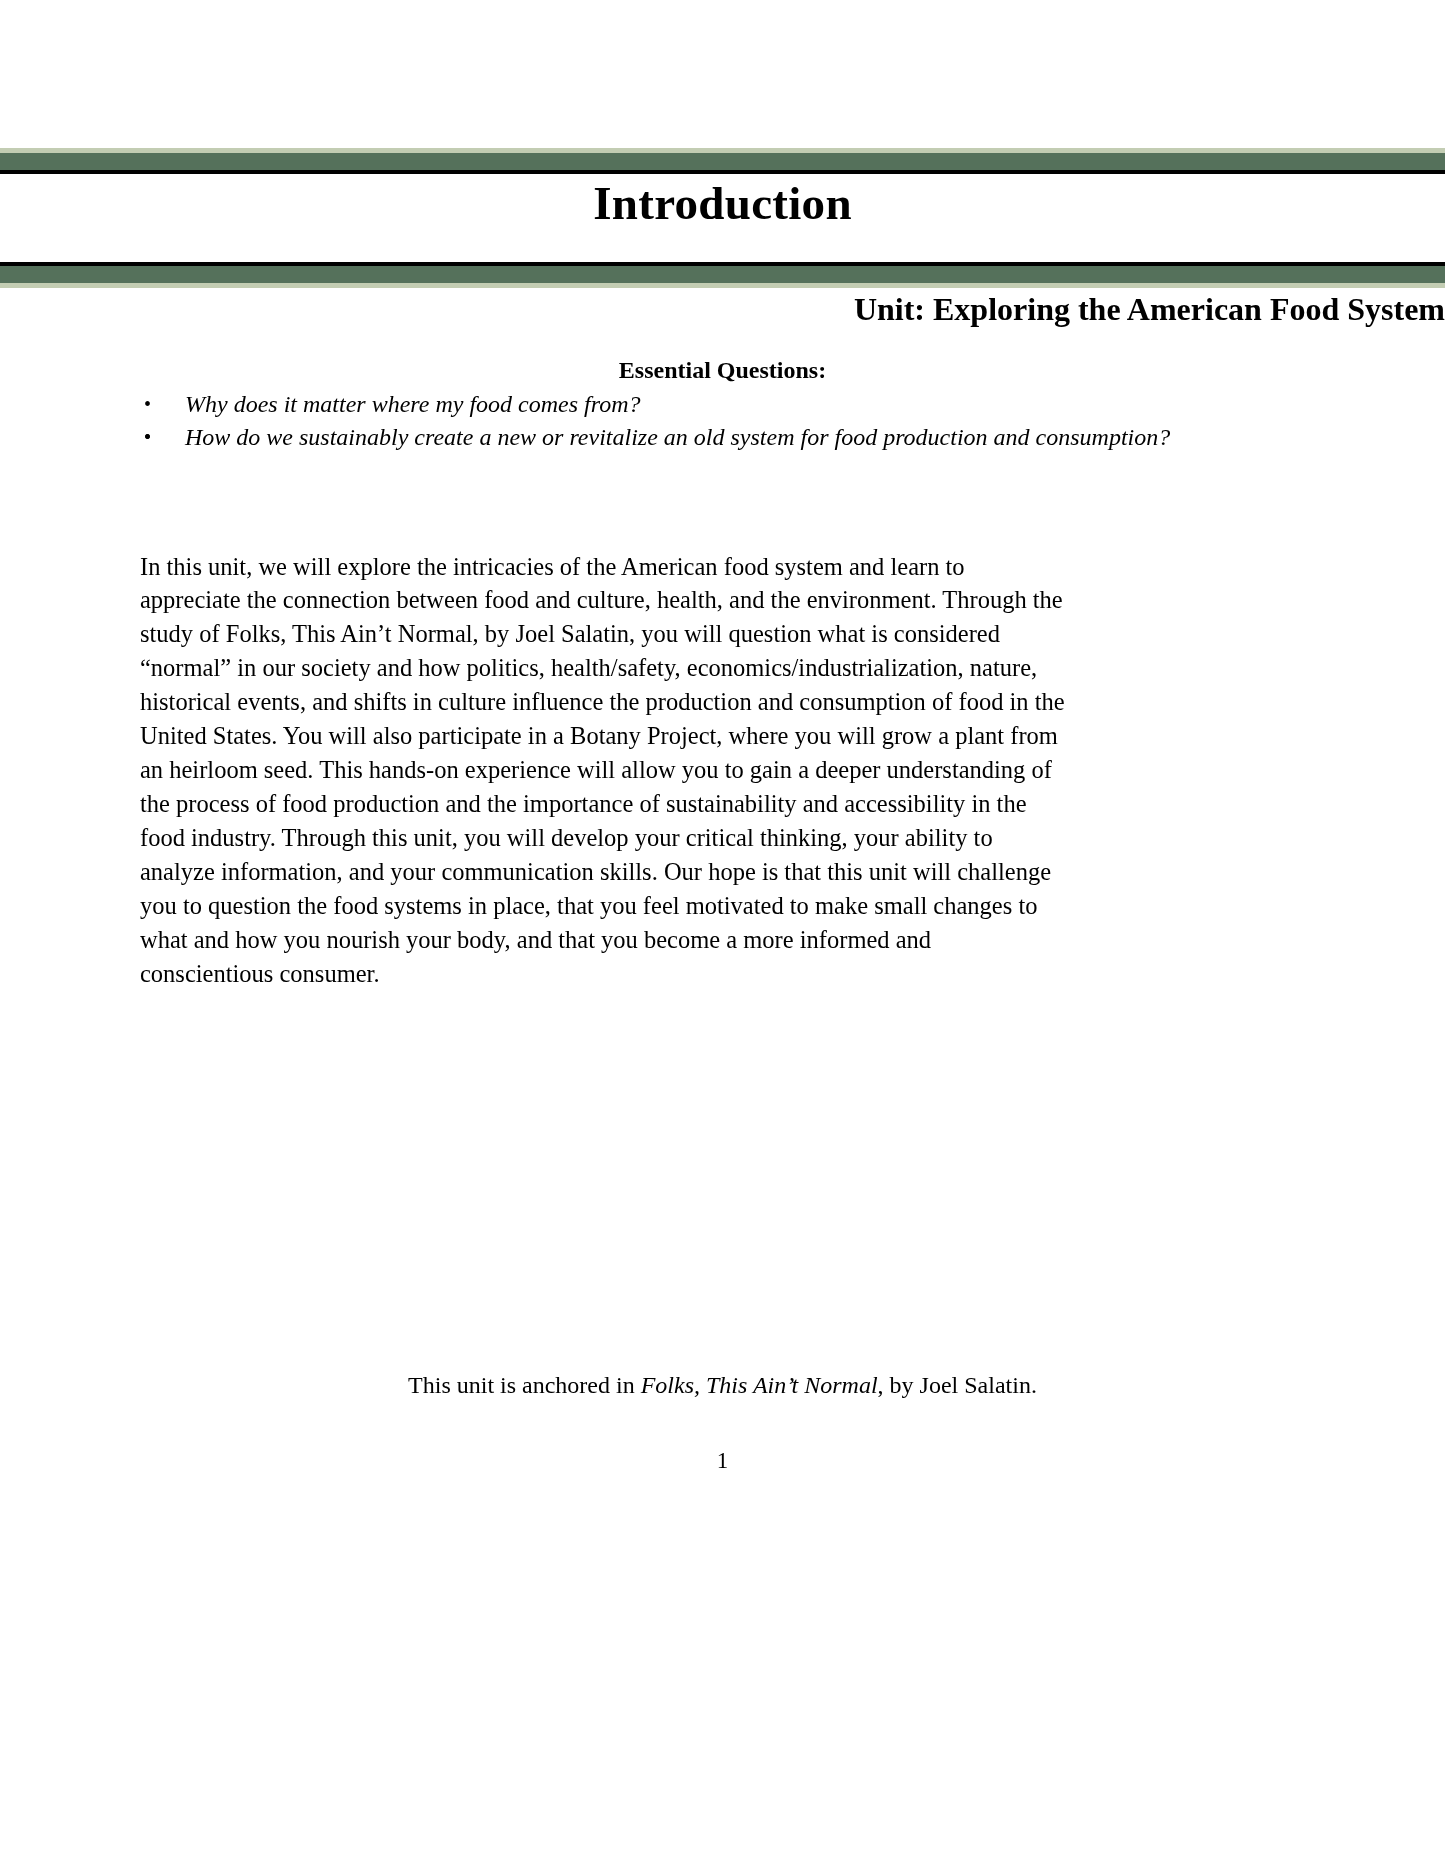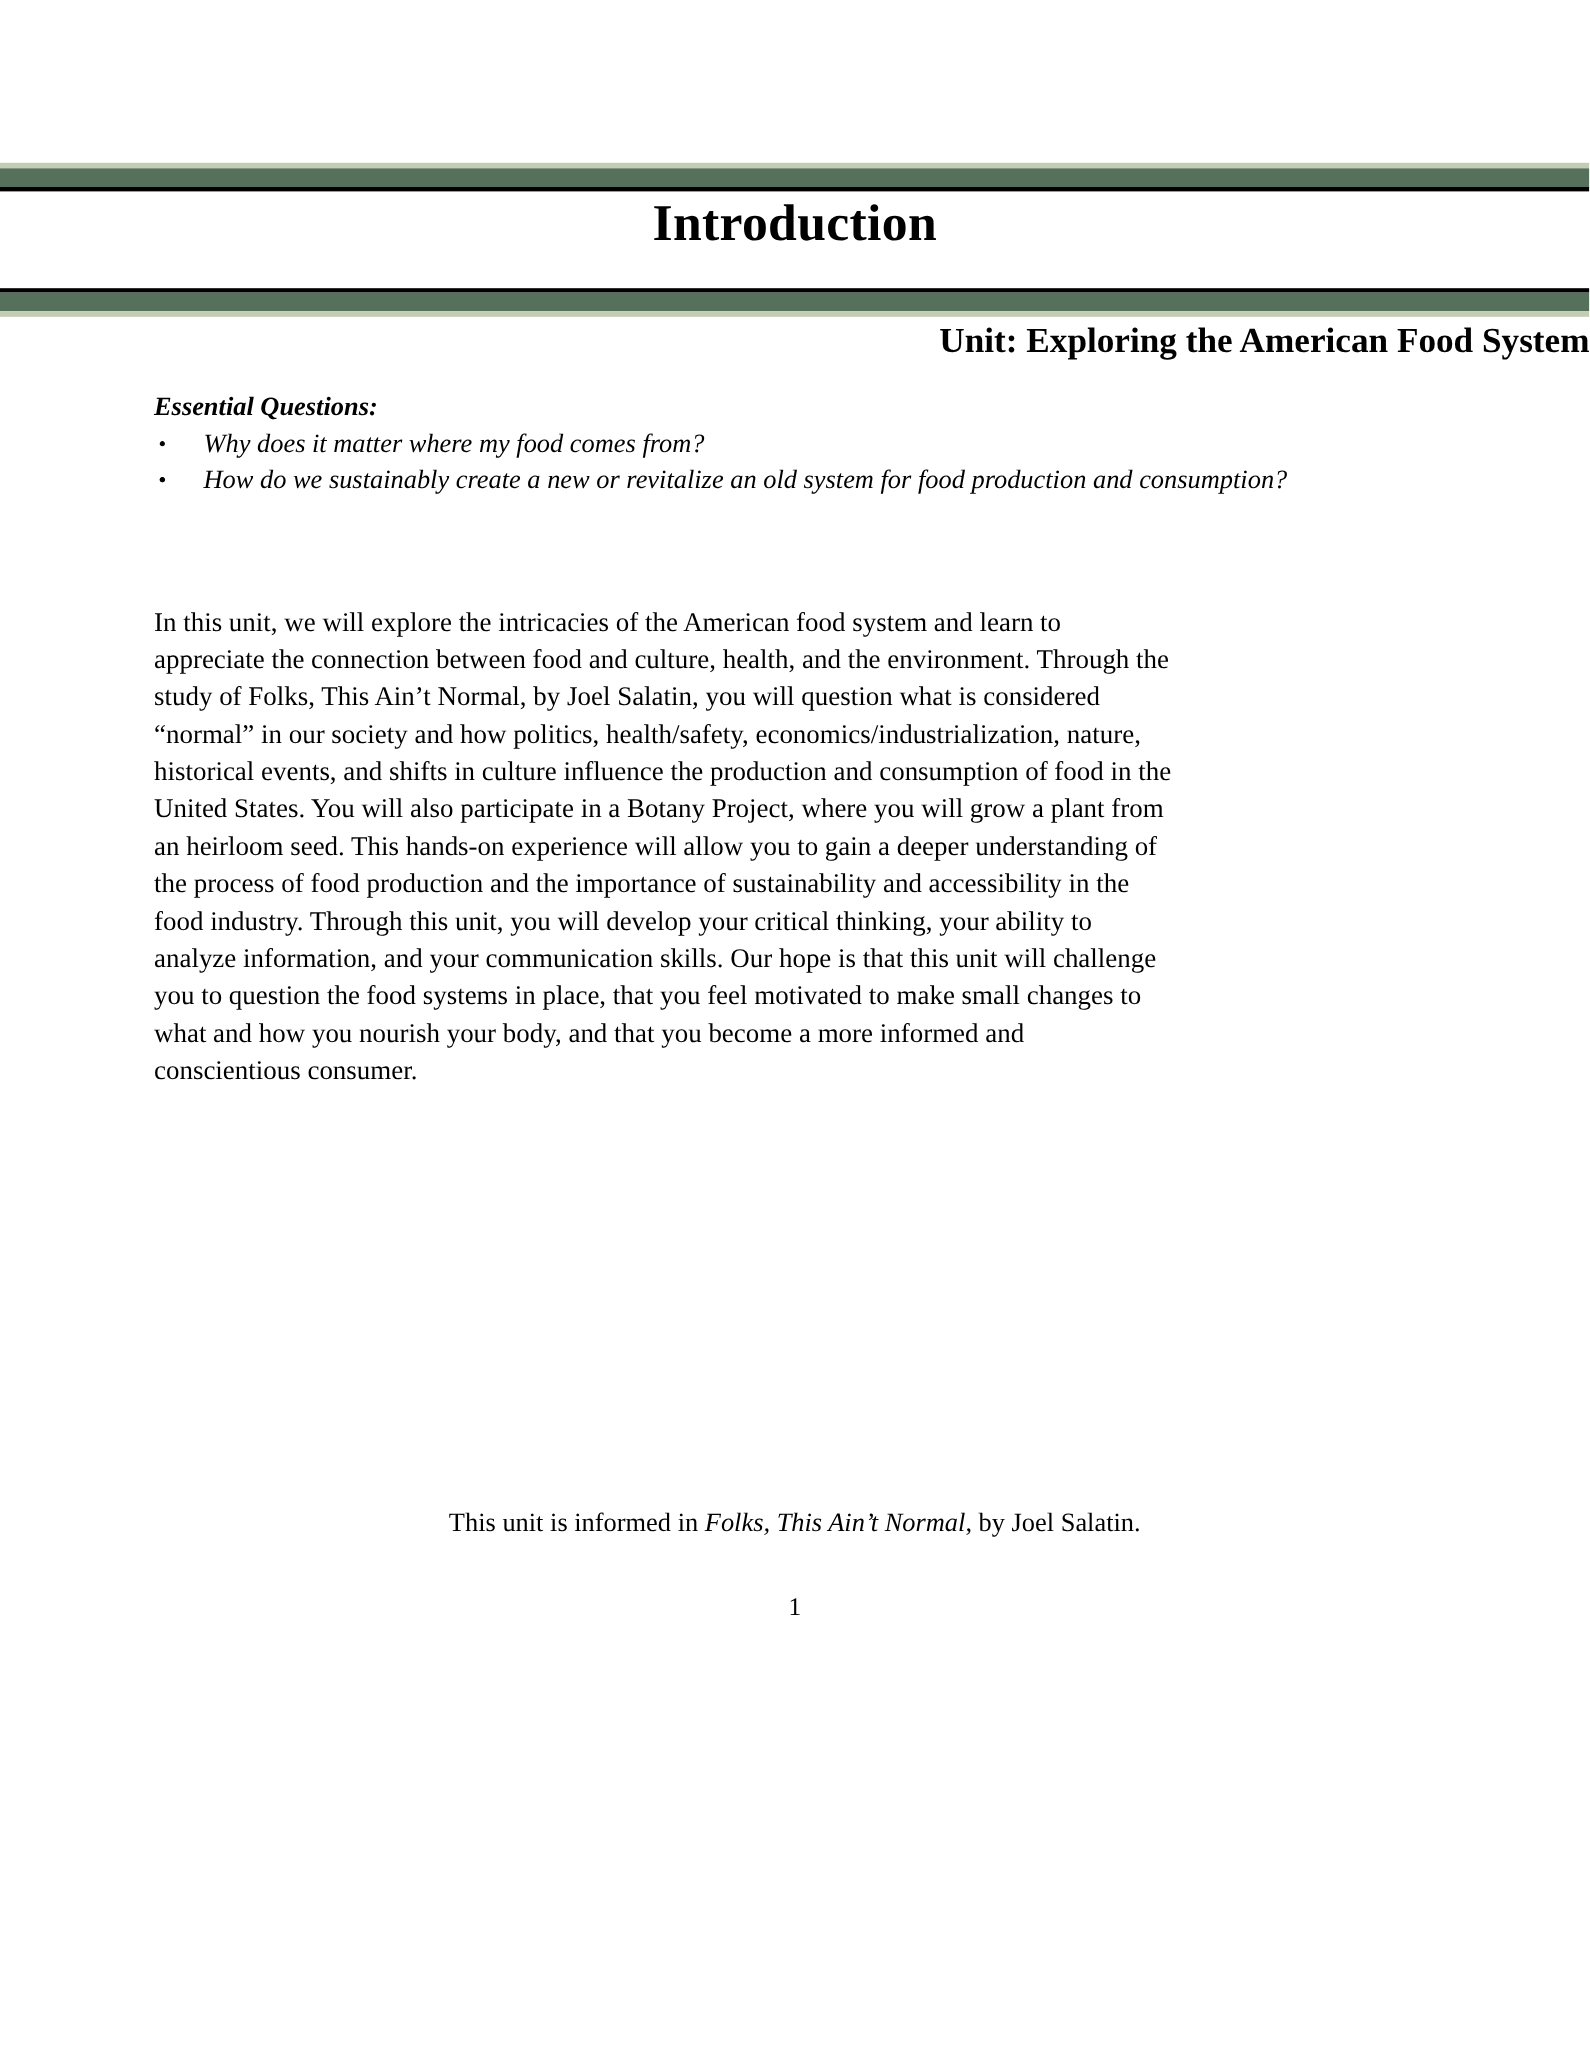--- a/index.html
+++ b/index.html
@@ -80,24 +80,23 @@
 
   
   .eq-block {
     position: absolute;
     top: 355px;
     left: 140px;
     width: 1165px;
   }
 
   .eq-heading {
-    text-align: left;
+    text-align: center;
     font-size: 24px;
     font-weight: bold;
-    font-style: italic;
     margin: 0 0 4px 0;
     line-height: 1.25;
   }
 
   ul.eq-list {
     list-style: none;
     margin: 0;
     padding: 0;
   }
 
@@ -190,17 +189,17 @@
       </li>
       <li>
         <span class="bullet">•</span>
         <span>How do we sustainably create a new or revitalize an old system for food production and consumption?</span>
       </li>
     </ul>
   </div>
 
   <p class="body-copy"><span>In this unit, we will explore the intricacies of the American food system and learn to appreciate the connection between food and culture, health, and the environment. Through the study of </span><span class="bt">Folks, This Ain’t Normal,</span><span> by Joel Salatin, you will question what is considered “normal” in our society and how politics, health/safety, economics/industrialization, nature, historical events, and shifts in culture influence the production and consumption of food in the United States. You will also participate in a Botany Project, where you will grow a plant from an heirloom seed. This hands-on experience will allow you to gain a deeper understanding of the process of food production and the importance of sustainability and accessibility in the food industry. Through this unit, you will develop your critical thinking, your ability to analyze information, and your communication skills. Our hope is that this unit will challenge you to question the food systems in place, that you feel motivated to make small changes to what and how you nourish your body, and that you become a more informed and conscientious consumer.</span></p>
 
-  <div class="footer-note"><span>This unit is informed in </span><span class="bt">Folks, This Ain’t Normal</span><span>, by Joel Salatin.</span></div>
+  <div class="footer-note"><span>This unit is anchored in </span><span class="bt">Folks, This Ain’t Normal</span><span>, by Joel Salatin.</span></div>
 
   <div class="page-number">1</div>
 
 </div>
 
 </body></html>

